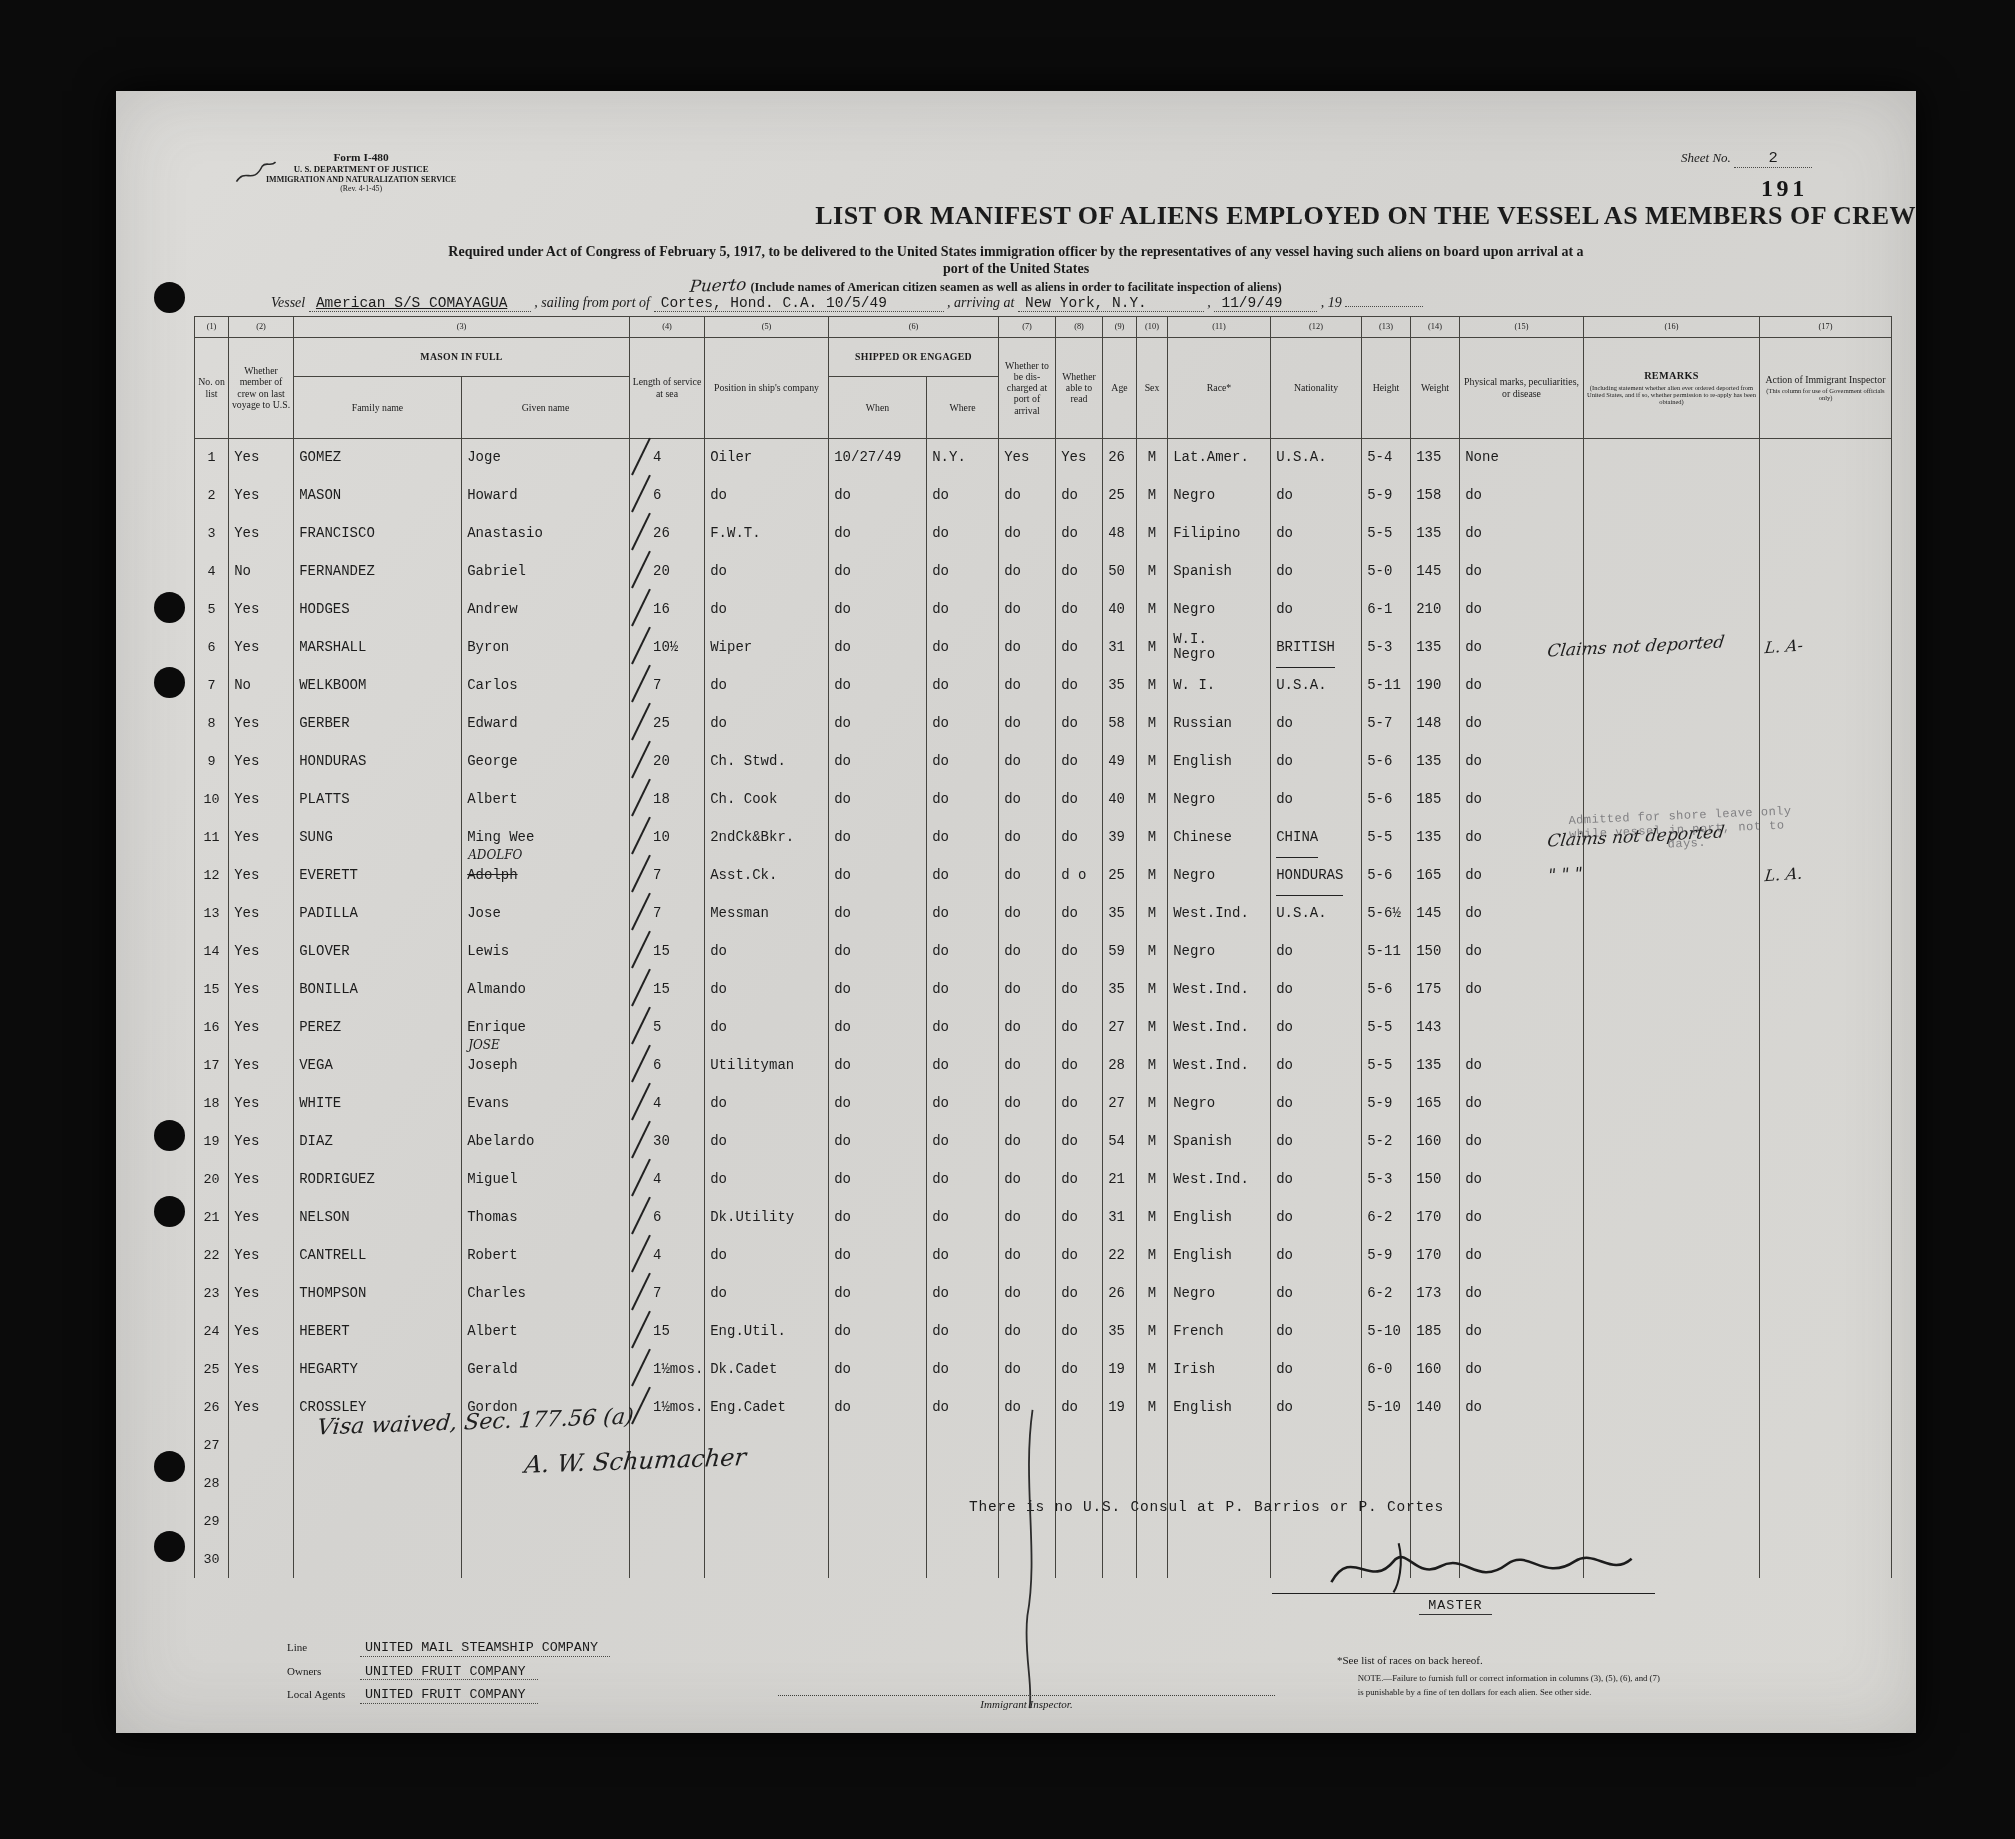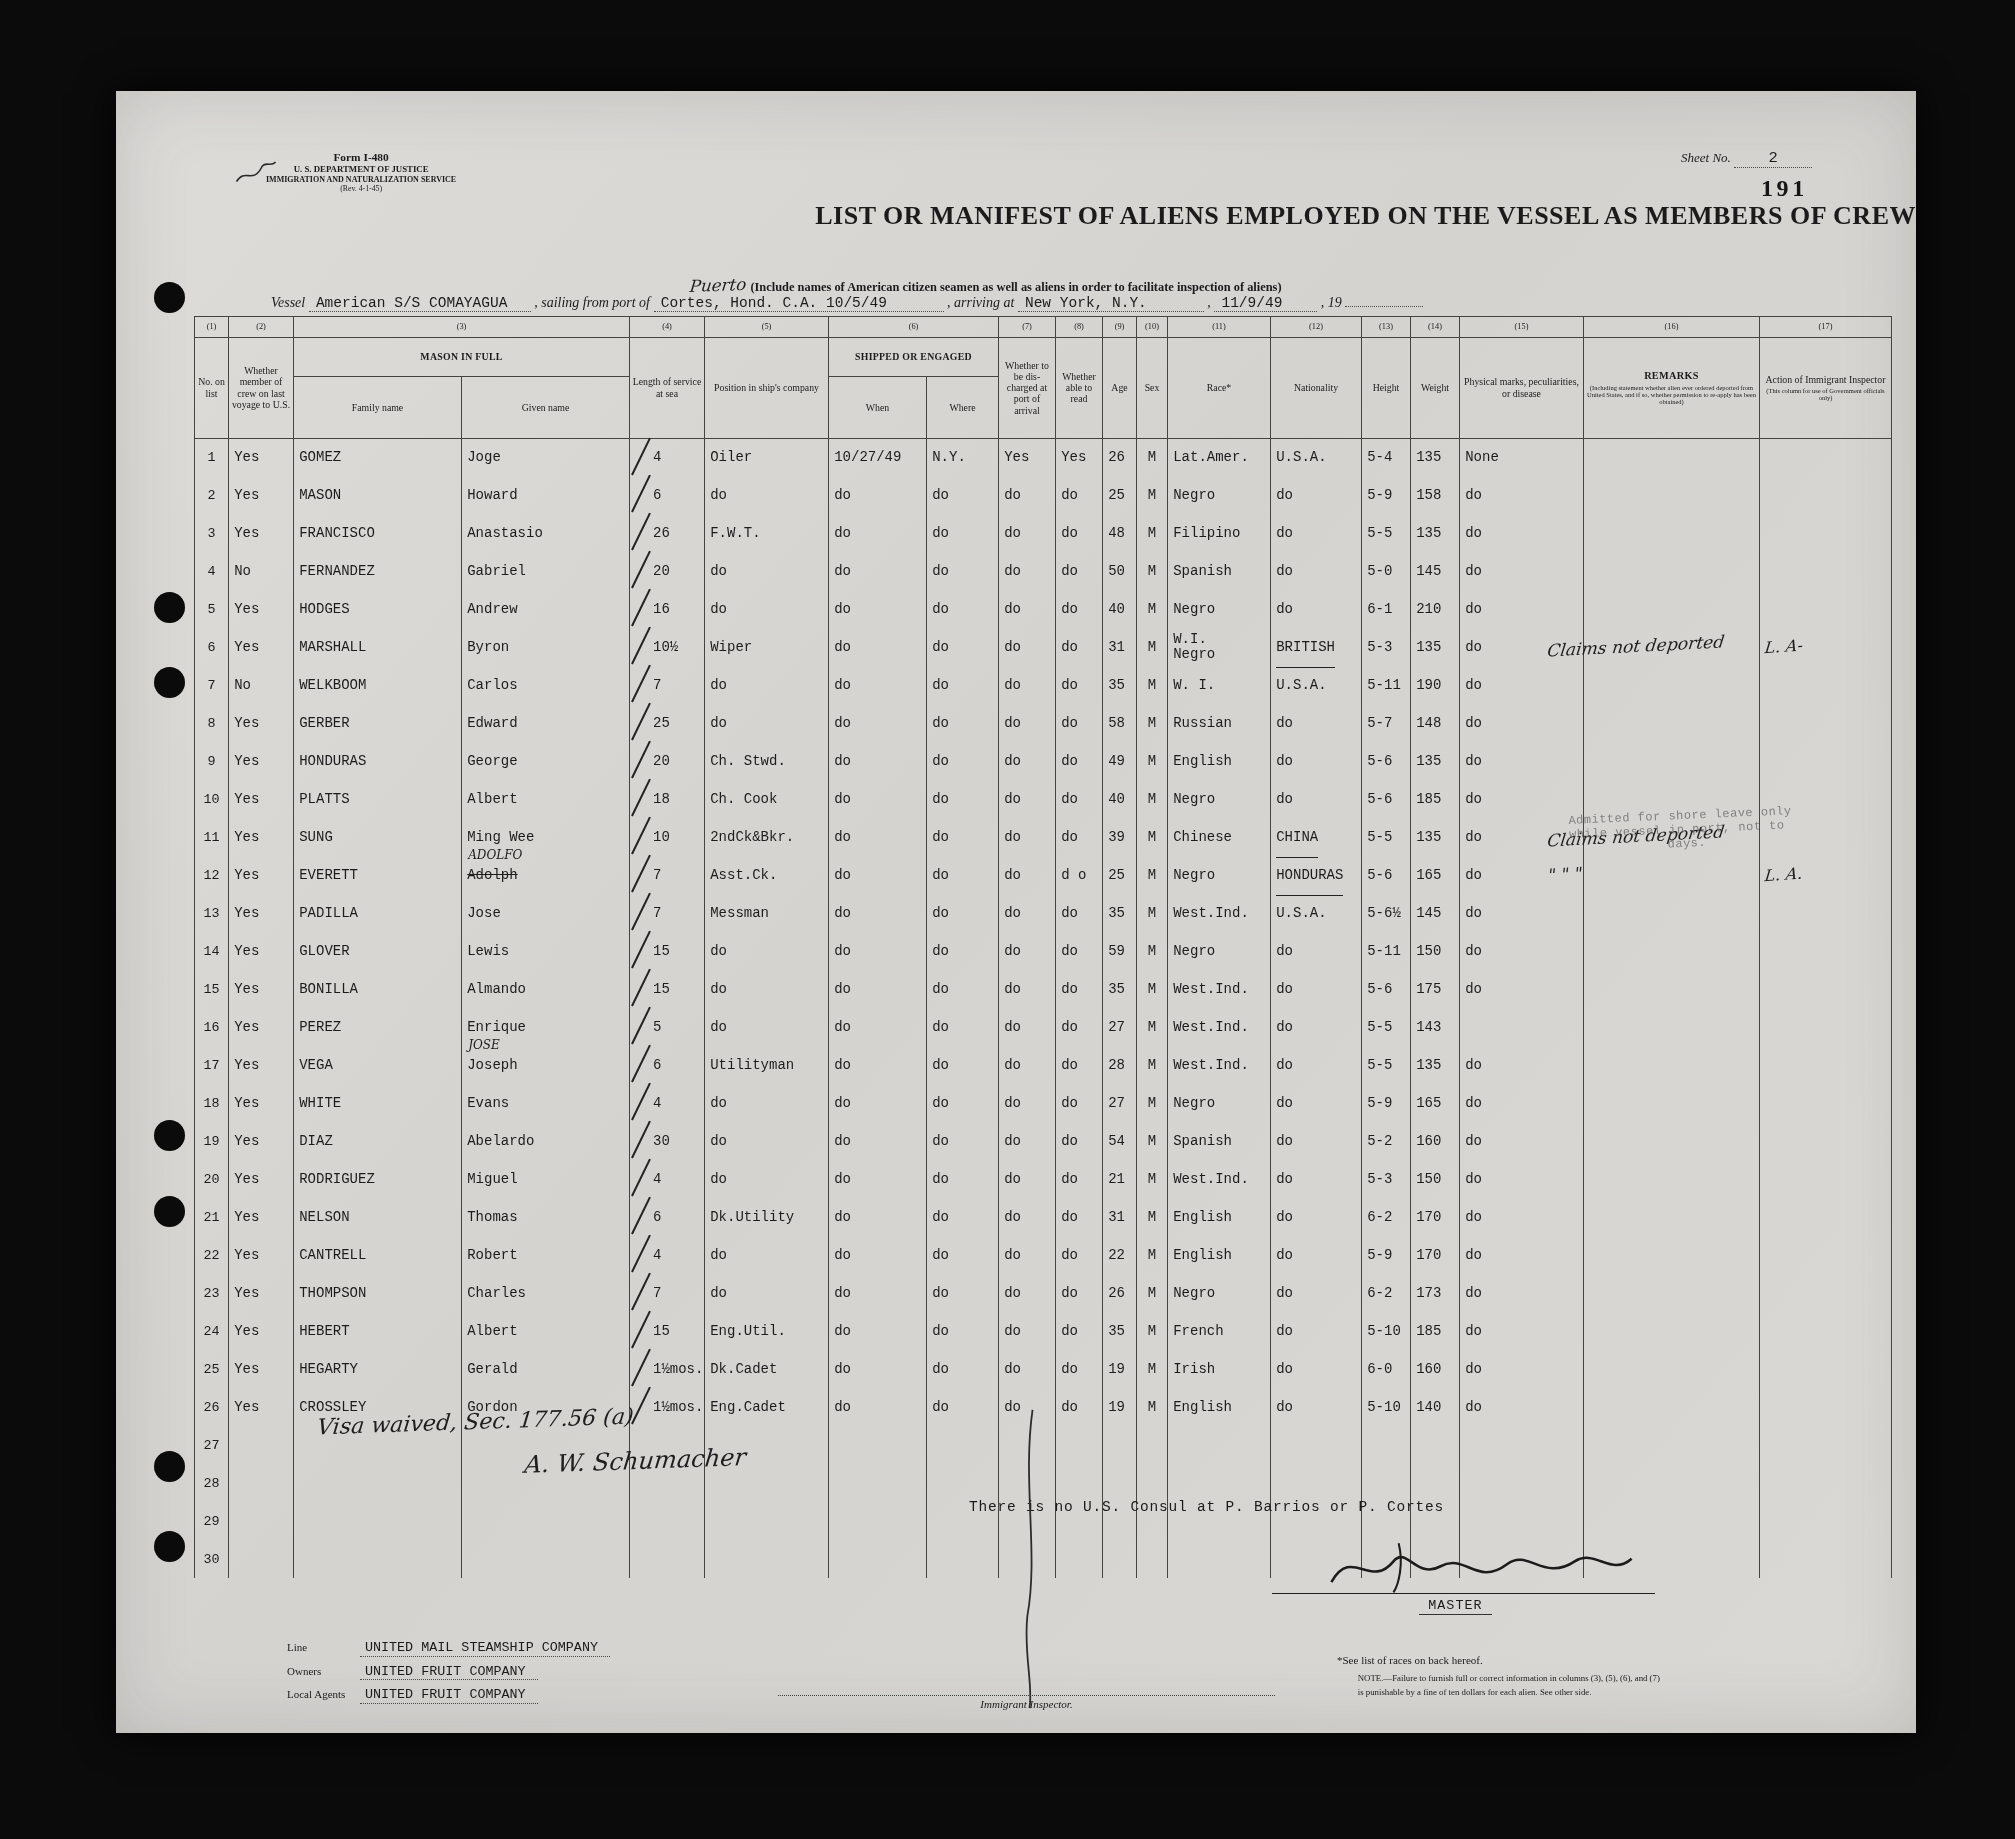--- a/index.html
+++ b/index.html
@@ -32,21 +32,21 @@
 
   .page-stamp { position:absolute; left:1645px; top:84px; font-size:24px; font-weight:bold; letter-spacing:3.6px; color:#161616; }
 
   .doc-title { position:absolute; left:0; top:110px; width:1800px; padding-left:36px; text-align:right; font-size:26px; font-weight:bold; letter-spacing:0.5px; }
   .doc-sub { position:absolute; left:124px; top:152px; width:1552px; text-align:center; font-size:14px; font-weight:bold; line-height:17px; }
   .doc-note { position:absolute; left:124px; top:189px; width:1552px; text-align:center; font-size:12.4px; font-weight:bold; }
 
   .vessel-line { position:absolute; left:155px; top:204px; width:1603px; white-space:nowrap; font-size:14px; }
   .vessel-line .lbl { font-style:italic; }
   .vessel-line .fill { display:inline-block; border-bottom:1px dotted #4a4a46; font-size:14.5px; padding:0 7.2px; text-align:left; position:relative; }
-  .vessel-line .f-vessel { min-width:222px; }
+  .vessel-line .f-vessel { min-width:222px;text-decoration:underline; }
   .vessel-line .f-port { min-width:290px; }
   .vessel-line .f-arr { min-width:186px; }
   .vessel-line .f-date { min-width:103px; }
   .vessel-line .f-year { min-width:78px; }
   .port-hw { position:absolute; top:-18.6px; left:36px; font-size:16.6px; }
 
   
   table.manifest { position:absolute; left:78px; top:225px; width:1696px; table-layout:fixed; border-collapse:collapse;
     border-left:1px solid #45443f; border-right:1px solid #45443f; border-top:1px solid #45443f; }
   .manifest thead th { border:1px solid #45443f; font-weight:normal; vertical-align:middle; text-align:center; padding:1px 2.1px; line-height:1.15; }
@@ -124,20 +124,24 @@
   </div>
 
   <div class="sheet-no">
     <span>Sheet No.</span>
     <span class="fill typed">2</span>
   </div>
 
   <div class="page-stamp">191</div>
 
   <div class="doc-title">LIST OR MANIFEST OF ALIENS EMPLOYED ON THE VESSEL AS MEMBERS OF CREW</div>
+  <div class="doc-sub">
+    <div>Required under Act of Congress of February 5, 1917, to be delivered to the United States immigration officer by the representatives of any vessel having such aliens on board upon arrival at a</div>
+    <div>port of the United States</div>
+  </div>
   <div class="doc-note">(Include names of American citizen seamen as well as aliens in order to facilitate inspection of aliens)</div>
 
   <div class="vessel-line">
     <span class="lbl">Vessel</span>
     <span class="fill typed f-vessel">American S/S COMAYAGUA</span>
     <span class="lbl">, sailing from port of</span>
     <span class="fill typed f-port"><span class="hw port-hw">Puerto</span><span>Cortes, Hond. C.A. 10/5/49</span></span>
     <span class="lbl">, arriving at</span>
     <span class="fill typed f-arr">New York, N.Y.</span>
     <span class="lbl">,</span>

